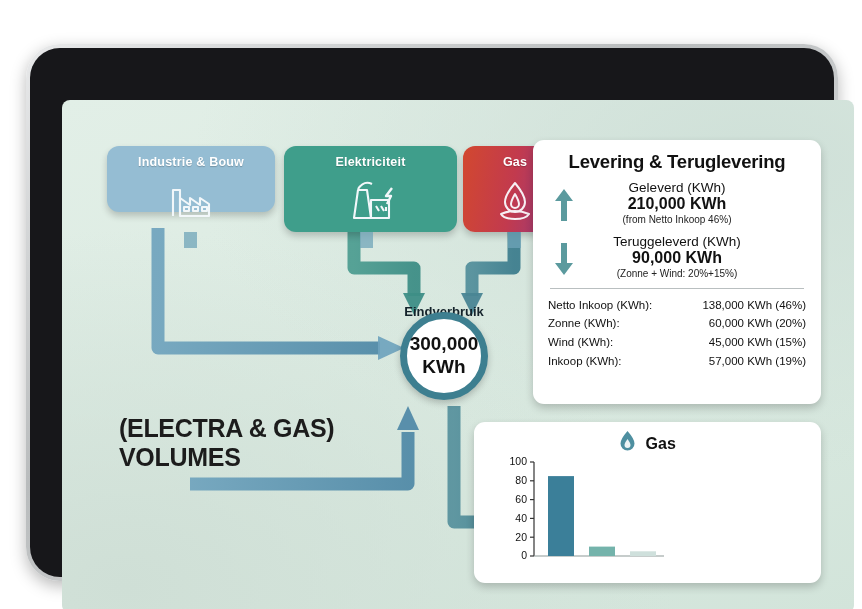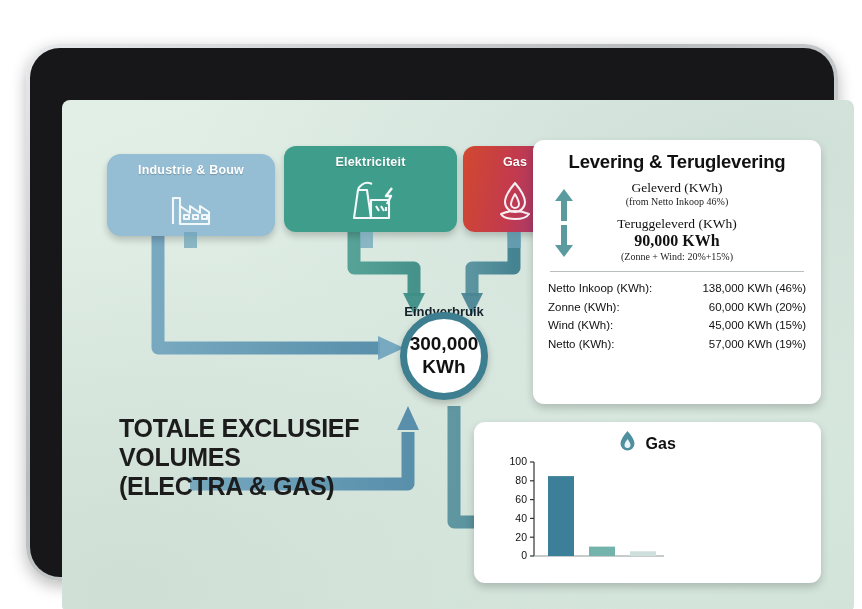--- a/index.html
+++ b/index.html
@@ -25,21 +25,21 @@
       linear-gradient(160deg,#e2efe7 0%,#dcebe2 45%,#d2e4da 100%); }
 
   
   .card{ position:absolute; border-radius:12px; color:#fff;
     box-shadow:0 4px 7px rgba(0,0,0,.20); }
   .card .ctitle{ position:absolute; left:0; right:0; top:9px; text-align:center;
     font-size:12.5px; font-weight:bold; letter-spacing:.2px;
     text-shadow:0 1px 1px rgba(0,0,0,.22); }
   .card .cicon{ position:absolute; left:0; right:0; top:30px; text-align:center; }
 
-  #card-ind{ left:45px; top:54px; width:168px; height:82px; background:#95bdd3;border-radius:14px; }
+  #card-ind{ left:45px; top:46px; width:168px; height:66px; background:#95bdd3; }
   #card-ele{ left:222px; top:46px; width:173px; height:86px; background:#3f9e8b; }
   #card-gas{ left:401px; top:46px; width:104px; height:86px;
     background:linear-gradient(100deg,#d2482f 0%,#c23a4e 48%,#8e3b86 100%); }
 
   .stem{ position:absolute; width:13px; height:16px; background:#6fa4b8; opacity:.75; }
 
   
   #flow{ position:absolute; left:0; top:0; width:792px; height:513px; }
 
   
@@ -56,21 +56,21 @@
   #big-title{ position:absolute; left:57px; top:314px; width:300px;
     font-size:25px; font-weight:bold; color:#1c1c1c; line-height:1.16;
     letter-spacing:-.3px; }
 
   
   #panel-lev{ position:absolute; left:471px; top:40px; width:288px; height:264px;
     background:#fff; border-radius:11px; padding:11px 15px 20px;
     box-shadow:0 4px 9px rgba(0,0,0,.20); }
   #panel-lev h2{ font-size:18.5px; font-weight:bold; color:#111; text-align:center;
     letter-spacing:-.2px; margin-bottom:7px; }
-  .lev-row{ position:relative; text-align:center;font-family:Liberation Serif, serif; }
+  .lev-row{ position:relative; text-align:center; }
   .lev-arrow{ position:absolute; left:6px; top:8px; }
   .lev-name{ font-size:13.5px; color:#111; }
   .lev-val{ font-size:16px; font-weight:bold; color:#111; line-height:1.18; }
   .lev-note{ font-size:10px; color:#222; }
   hr.sep{ border:0; border-top:1px solid #b9bfc0; margin:9px 2px 7px; }
   .brk{ display:flex; justify-content:space-between; font-size:11.5px;
     color:#111; line-height:1.62; }
 
   
   #panel-gas{ position:absolute; left:412px; top:322px; width:347px; height:161px;
@@ -168,35 +168,35 @@
       </div>
       <div class="stem" style="left:446px; top:132px;"></div>
 
       <div id="hub-label">Eindverbruik</div>
       <div id="hub">
         <div class="big">300,000</div>
         <div class="sub">KWh</div>
       </div>
 
       <div id="big-title">
-        <div>TOTALE EXCLUSIEF</div>
+        <div>(ELECTRA &amp; GAS)</div>
         <div>VOLUMES</div>
-        <div>(ELECTRA &amp; GAS)</div>
       </div>
 
       <div id="panel-lev">
         <h2>Levering &amp; Teruglevering</h2>
 
         <div class="lev-row">
           <span class="lev-arrow">
             <svg width="20" height="34" viewBox="0 0 20 34">
               <path d="M10 1 L19 13 H13 V33 H7 V13 H1 Z" fill="#5b9a9e"></path>
             </svg>
           </span>
           <div class="lev-name">Geleverd (KWh)</div>
+          <div class="lev-val">210,000 KWh</div>
           <div class="lev-note">(from Netto Inkoop 46%)</div>
         </div>
 
         <div class="lev-row" style="margin-top:9px;">
           <span class="lev-arrow">
             <svg width="20" height="34" viewBox="0 0 20 34">
               <path d="M10 33 L1 21 H7 V1 H13 V21 H19 Z" fill="#5b9a9e"></path>
             </svg>
           </span>
           <div class="lev-name">Teruggeleverd (KWh)</div>
@@ -212,21 +212,21 @@
         </div>
         <div class="brk">
           <span>Zonne (KWh):</span>
           <span>60,000 KWh (20%)</span>
         </div>
         <div class="brk">
           <span>Wind (KWh):</span>
           <span>45,000 KWh (15%)</span>
         </div>
         <div class="brk">
-          <span>Netto (KWh):</span>
+          <span>Inkoop (KWh):</span>
           <span>57,000 KWh (19%)</span>
         </div>
       </div>
 
       <div id="panel-gas">
         <div id="gas-head">
           <svg width="17" height="21" viewBox="0 0 17 21">
             <path d="M8.5 0 q7 8 7 12.5 a7 7 0 0 1 -14 0 Q1.5 8 8.5 0 z" fill="#4e8fa0"></path>
             <path d="M8.5 8 q3 4 3 6 a3 3 0 0 1 -6 0 q0 -2 3 -6 z" fill="#eef4f5"></path>
           </svg>

